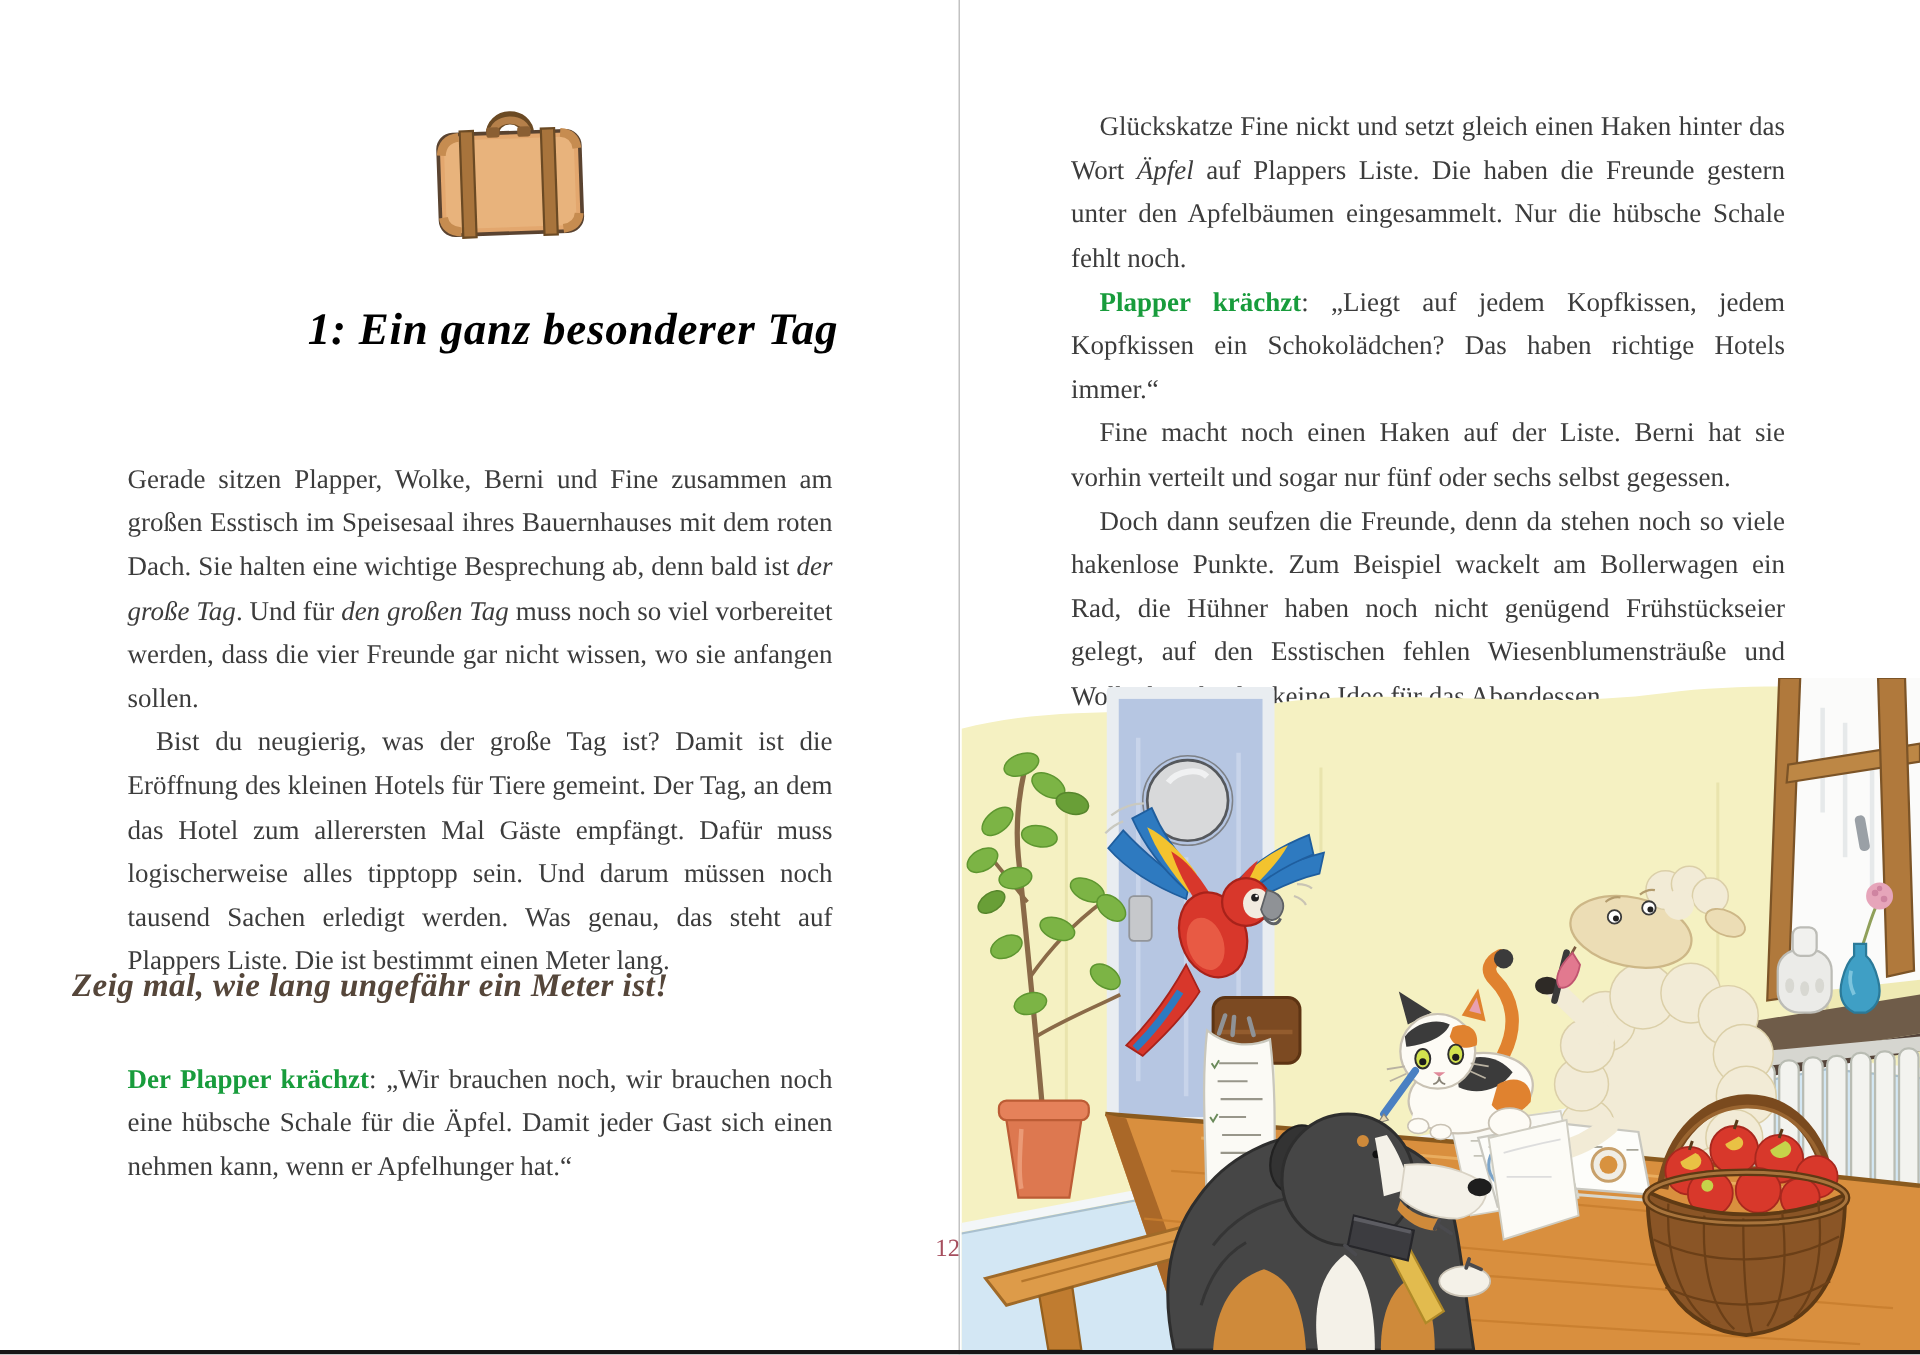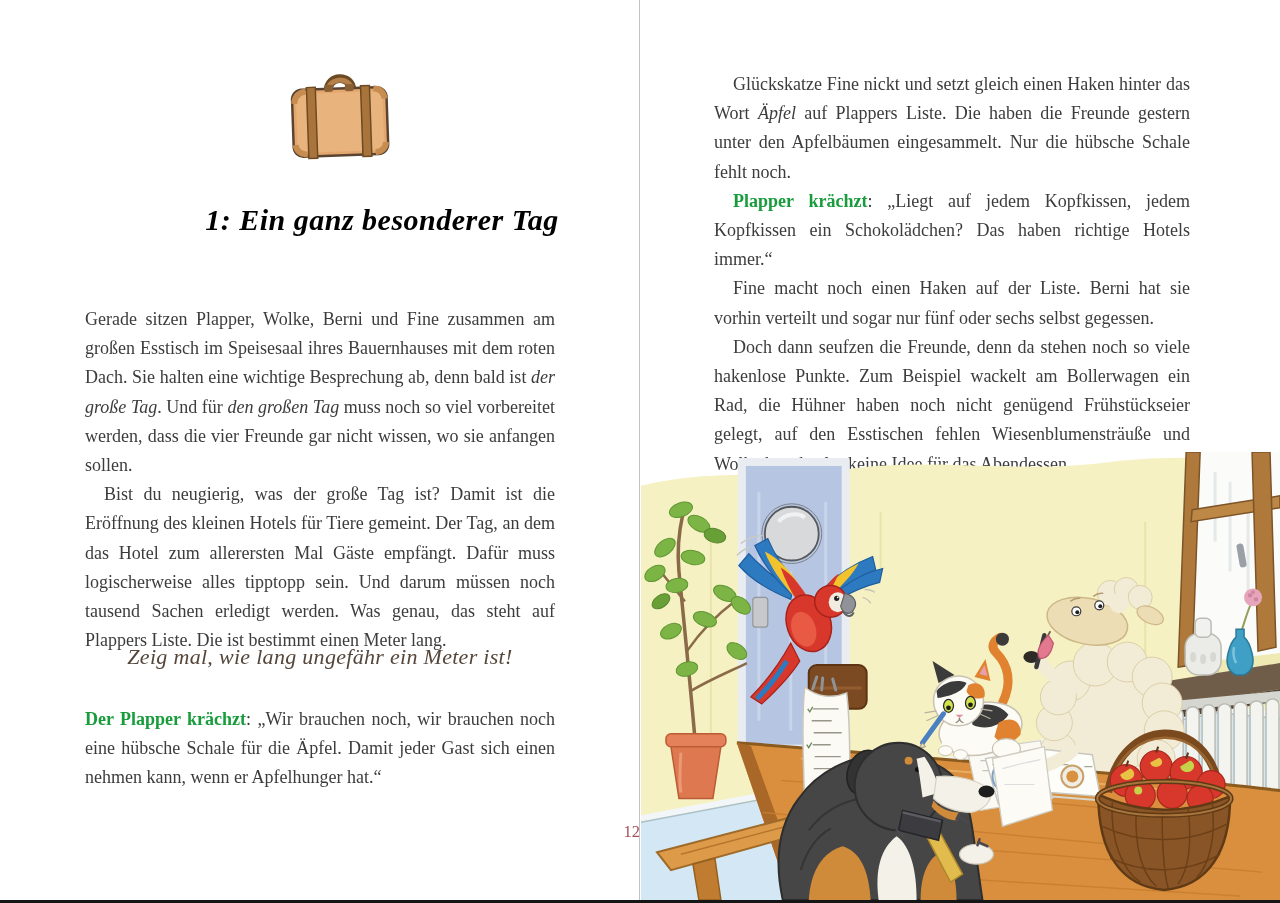--- a/index.html
+++ b/index.html
@@ -18,22 +18,22 @@
     color:#000000;letter-spacing:.5px;
   }
   .body-text{font-size:18px;line-height:29.2px;text-align:justify;}
   .body-text p{margin:0;}
   .body-text p.indent{text-indent:19px;}
   .left-body{position:absolute;left:85px;top:271px;width:470px;margin-top:34px;}
   .right-body{position:absolute;left:714px;top:70px;width:476px;}
   em{font-style:italic;}
   .speaker{font-weight:700;color:#189c3c;}
   .callout{
-    position:absolute;left:0;top:644px;width:640px;text-align:center;
-    font-size:22px;font-weight:400;font-style:italic;color:#55463a;letter-spacing:.3px;
+    position:absolute;left:0;top:644px;width:640px;text-align:left;
+    font-size:22px;font-weight:700;font-style:italic;color:#55463a;letter-spacing:.3px;padding-left:48px;
   }
   .dialog{position:absolute;left:85px;top:705px;width:470px;}
   .page-number{
     position:absolute;left:0;top:822px;width:640px;text-align:right;
     font-size:16.5px;color:#a64e5e;
   }
   .illustration{position:absolute;left:641px;top:452px;width:639px;height:448px;}
 </style>
 </head>
 <body>

